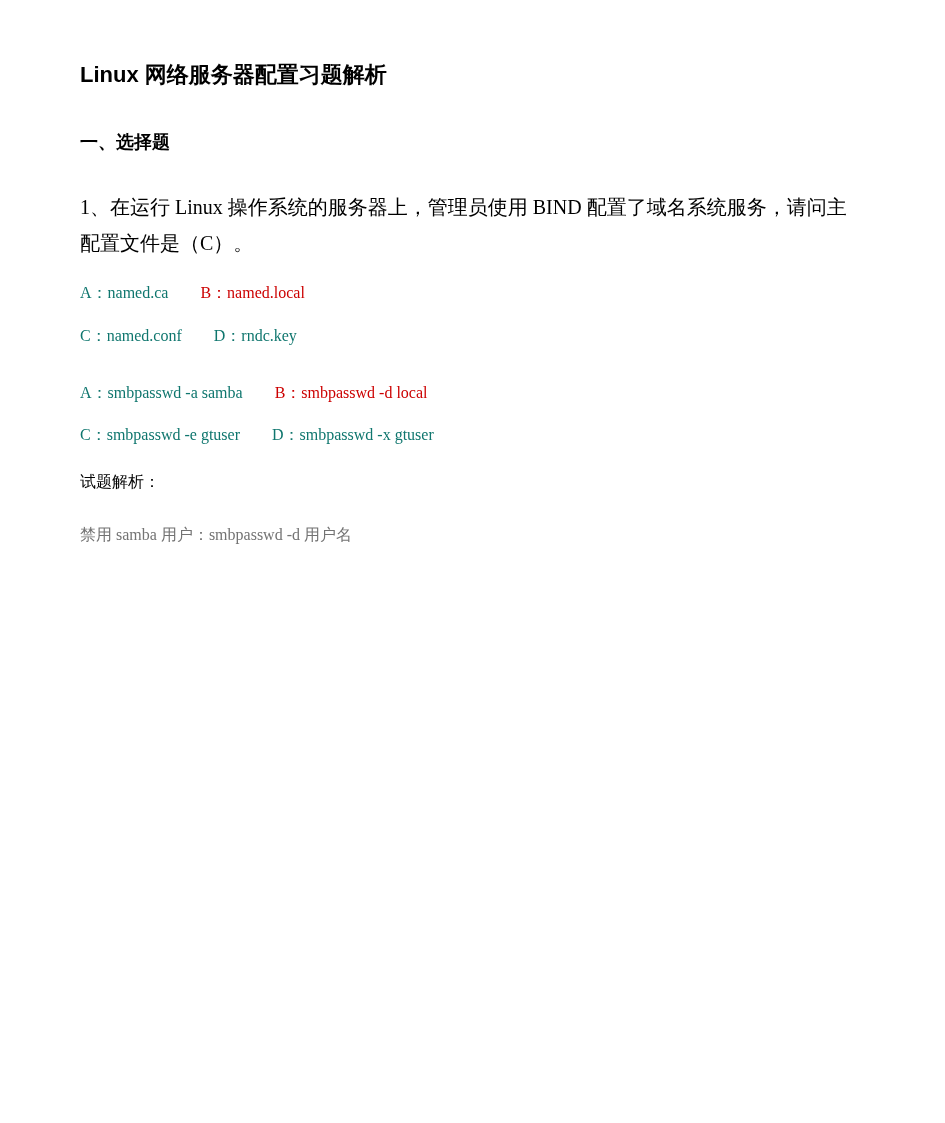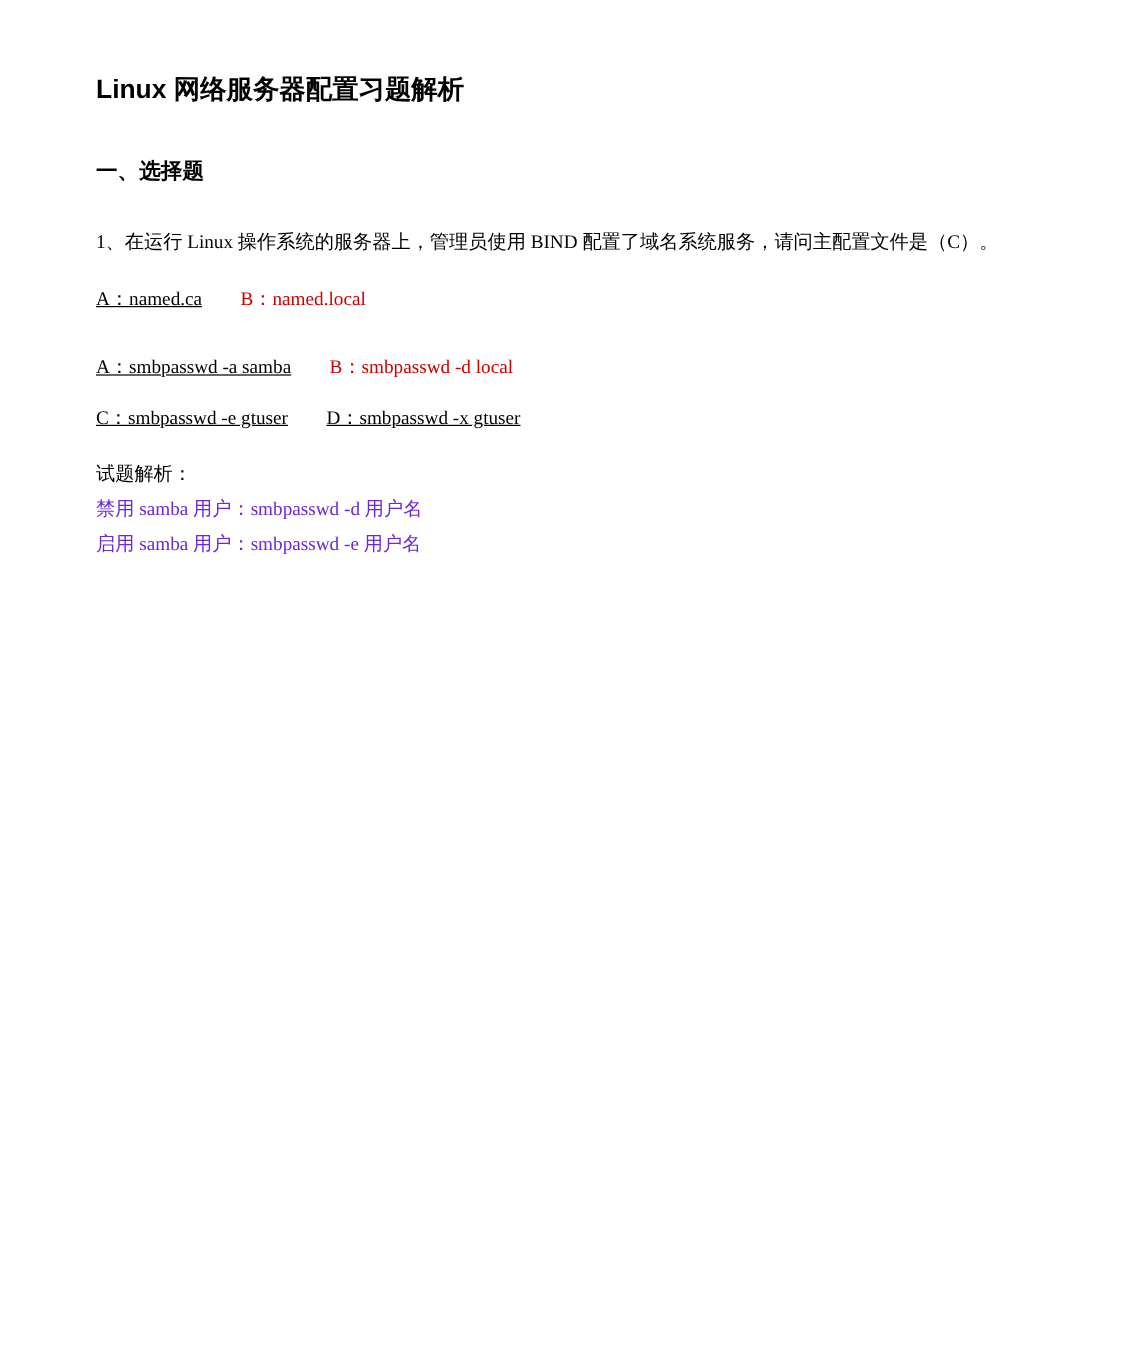--- a/index.html
+++ b/index.html
@@ -31,74 +31,78 @@
       font-weight: bold;
       margin-bottom: 35px;
       font-family: "SimHei", "黑体", sans-serif;
     }
 
     .question-block {
       margin-bottom: 28px;
     }
 
     .question-text {
-      font-size: 16px;
+      font-size: 20px;
       line-height: 1.8;
       margin-bottom: 18px;
       color: #000000;
     }
 
     .options-row {
       margin-bottom: 14px;
       line-height: 1.8;
     }
 
     .option-blue {
-      color: #000000;
-      text-decoration: underline;
+      color: #0f766e;
     }
 
     .option-red {
       color: #cc0000;
     }
 
     .analysis-block {
       margin-top: 18px;
       margin-bottom: 18px;
     }
 
     .analysis-text {
       font-size: 16px;
       line-height: 1.8;
       color: #000000;
     }
 
     .analysis-sub {
       font-size: 16px;
       line-height: 1.8;
-      color: #6d28d9;
-      margin-top: 0;
+      color: #737373;
+      margin-top: 24px;
     }
   </style>
 </head>
 <body>
 
 <div class="page-title">Linux 网络服务器配置习题解析</div>
 
 <div class="section-heading">一、选择题</div>
 
 <div class="question-block">
   <div class="question-text">1、在运行 Linux 操作系统的服务器上，管理员使用 BIND 配置了域名系统服务，请问主配置文件是（C）。</div>
 
   <div class="options-row">
     <span class="option-blue">A：named.ca</span>
     &nbsp;&nbsp;&nbsp;&nbsp;&nbsp;&nbsp;
     <span class="option-red">B：named.local</span>
   </div>
 
+  <div class="options-row">
+    <span class="option-blue">C：named.conf</span>
+    &nbsp;&nbsp;&nbsp;&nbsp;&nbsp;&nbsp;
+    <span class="option-blue">D：rndc.key</span>
+  </div>
 
 </div>
 
 <div class="question-block">
 
   <div class="options-row">
     <span class="option-blue">A：smbpasswd -a samba</span>
     &nbsp;&nbsp;&nbsp;&nbsp;&nbsp;&nbsp;
     <span class="option-red">B：smbpasswd -d local</span>
   </div>
@@ -107,15 +111,14 @@
     <span class="option-blue">C：smbpasswd -e gtuser</span>
     &nbsp;&nbsp;&nbsp;&nbsp;&nbsp;&nbsp;
     <span class="option-blue">D：smbpasswd -x gtuser</span>
   </div>
 
   <div class="analysis-block">
     <div class="analysis-text">
       <span>试题解析：</span>
     </div>
     <div class="analysis-sub">禁用 samba 用户：smbpasswd -d 用户名</div>
-    <div class="analysis-sub">启用 samba 用户：smbpasswd -e  用户名</div>
   </div>
 </div>
 
 </body></html>

